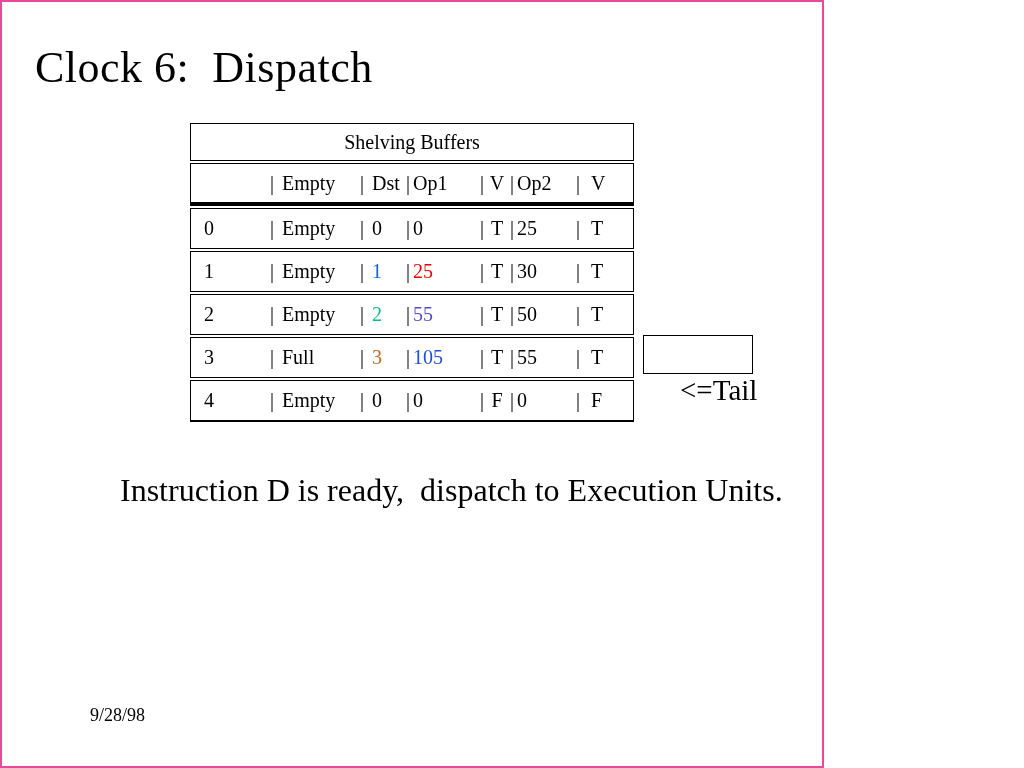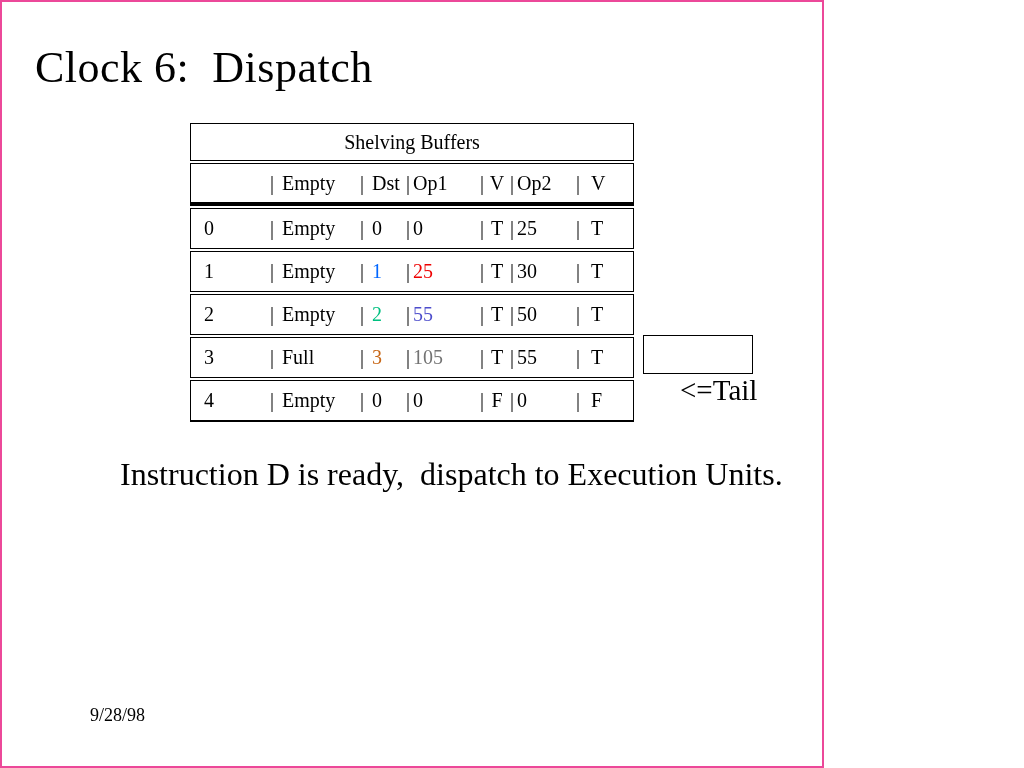--- a/index.html
+++ b/index.html
@@ -91,21 +91,21 @@
     border: 1px solid #000;
     font-size: 29px;
     line-height: 36px;
     padding-left: 7px;
     white-space: pre;
   }
 
   .caption {
     position: absolute;
     left: 118px;
-    top: 454px;
+    top: 470px;
     font-size: 32px;
     white-space: pre;
   }
 
   .slide-date {
     position: absolute;
     left: 88px;
     top: 703px;
     font-size: 18px;
   }
@@ -194,21 +194,21 @@
     </div>
 
     <div class="trow">
       <div class="cells">
         <span class="c col-idx">3</span>
         <span class="c p">|</span>
         <span class="c col-status">Full</span>
         <span class="c p">|</span>
         <span class="c col-dst" style="color:#C86818">3</span>
         <span class="c p">|</span>
-        <span class="c col-op1" style="color:#737373">105</span>
+        <span class="c col-op1" style="color:#1d4ed8">105</span>
         <span class="c p">|</span>
         <span class="c col-v1">T</span>
         <span class="c p">|</span>
         <span class="c col-op2">55</span>
         <span class="c p">|</span>
         <span class="c col-v2">T</span>
       </div>
     </div>
 
     <div class="trow">

